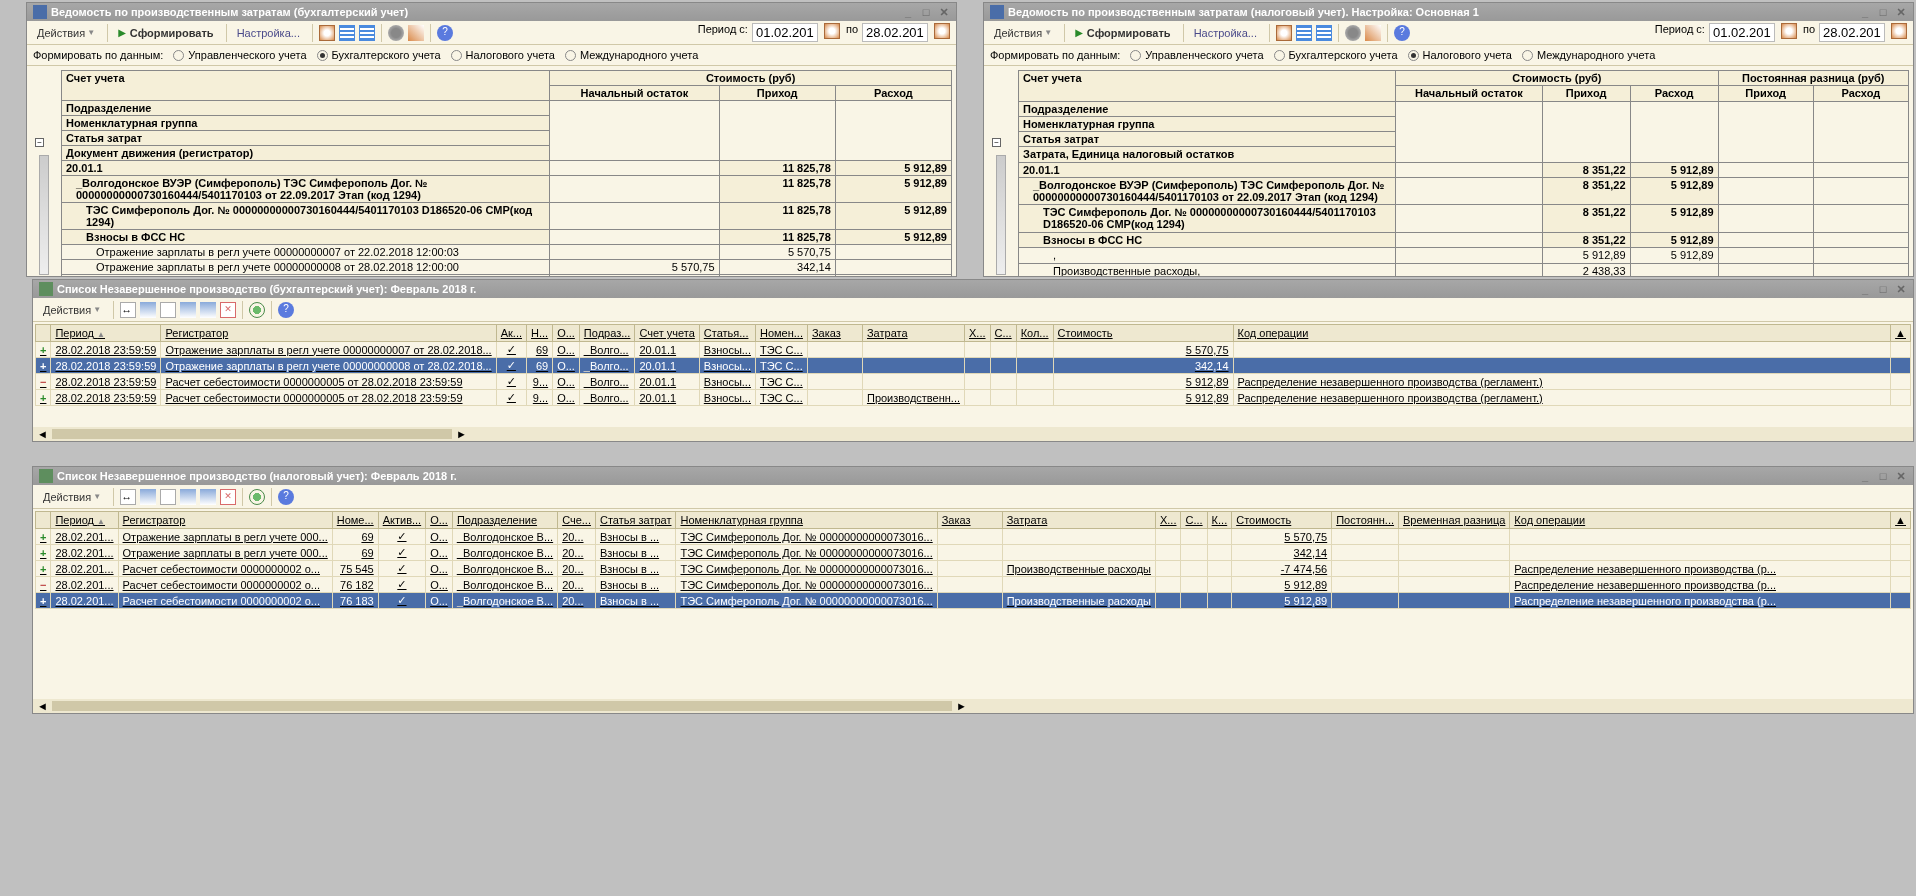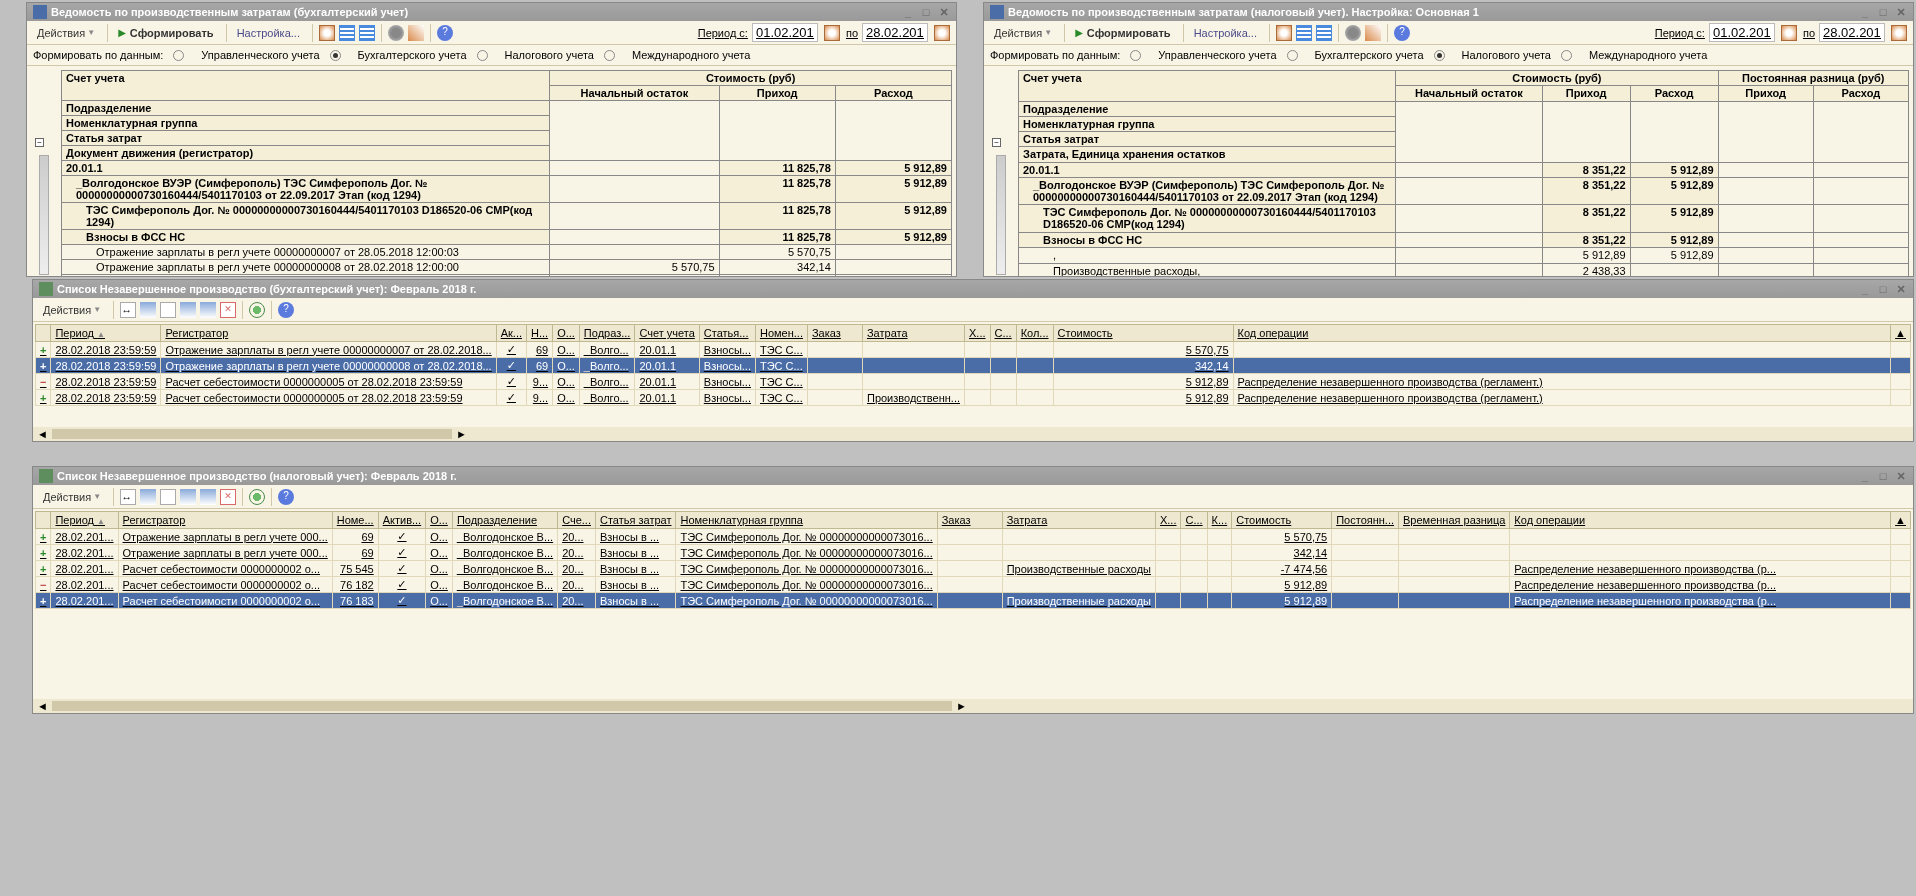--- a/index.html
+++ b/index.html
@@ -19,24 +19,24 @@
 .i-cal { background: radial-gradient(circle, #fff 30%, #d88a4a); border: 1px solid #aa6a3a; }
 .i-tbl { background: repeating-linear-gradient(to bottom, #4a8ade 0 2px, #fff 2px 4px); border: 1px solid #4a8ade; }
 .i-cog { background: radial-gradient(circle, #888 40%, #ccc); border-radius: 50%; }
 .i-edit { background: linear-gradient(45deg, #da8a4a, #fff); }
 .i-help { background: #5a7ade; border-radius: 50%; color: #fff; text-align: center; line-height: 14px; font-size: 10px; }
 .i-refresh { background: radial-gradient(circle, #6aba6a 40%, transparent 40%); border: 1px solid #4a8a4a; border-radius: 50%; }
 .i-doc { background: #fff; border: 1px solid #aaa; }
 .i-funnel { background: linear-gradient(to bottom, #8aaada, #fff); }
 .i-x { background: #fff; border: 1px solid #d86a6a; color: #d86a6a; text-align: center; font-size: 9px; line-height: 13px; }
 .sep { width: 1px; height: 18px; background: #d0c8a8; margin: 0 4px; }
-.period { margin-left: auto; display: flex; align-items: center; gap: 4px; text-decoration: underline; }
+.period { margin-left: auto; display: flex; align-items: flex-start; gap: 4px; }
 .period input { width: 66px; border: 1px solid #bbb; padding: 1px 3px; font-size: 13px; }
 .filterbar { background: #f9f5e6; padding: 4px 6px; display: flex; align-items: center; gap: 10px; border-bottom: 1px solid #d0c8a8; }
-.radio { display: inline-flex; align-items: center; gap: 17px; cursor: pointer; }
+.radio { display: inline-flex; align-items: center; gap: 4px; cursor: pointer; }
 .radio .rb { width: 11px; height: 11px; border: 1px solid #888; border-radius: 50%; display: inline-flex; align-items: center; justify-content: center; }
 .radio.sel .rb::after { content: ""; width: 5px; height: 5px; background: #333; border-radius: 50%; }
 .content { background: #f9f5e6; padding: 4px; position: relative; overflow: auto; }
 .report-wrap { display: flex; }
 .outline { width: 30px; padding-top: 60px; }
 .oln { width: 9px; height: 9px; border: 1px solid #666; margin: 8px 4px; text-align: center; line-height: 7px; font-size: 8px; cursor: pointer; background: #fff; }
 .slider-v { width: 10px; height: 120px; background: linear-gradient(to bottom, #ccc, #eee); border: 1px solid #aaa; margin: 4px 8px; position: relative; }
 .rtable { border-collapse: collapse; flex: 1; }
 .rtable th, .rtable td { border: 1px solid #888; padding: 1px 4px; font-size: 11px; text-align: left; vertical-align: top; white-space: nowrap; }
 .rtable th { background: #f5efd8; font-weight: bold; }
@@ -172,21 +172,21 @@
                 <td class="num hdr">11 825,78</td>
                 <td class="num hdr">5 912,89</td>
               </tr>
       <tr>
                 <td class="hdr ind2">Взносы  в ФСС  НС</td>
                 <td></td>
                 <td class="num hdr">11 825,78</td>
                 <td class="num hdr">5 912,89</td>
               </tr>
       <tr>
-                <td class="ind3" style="white-space:normal;">Отражение зарплаты в регл учете 00000000007 от 28.05.2018 12:00:03</td>
+                <td class="ind3" style="white-space:normal;">Отражение зарплаты в регл учете 00000000007 от 22.02.2018 12:00:03</td>
                 <td></td>
                 <td class="num">5 570,75</td>
                 <td></td>
               </tr>
       <tr>
                 <td class="ind3" style="white-space:normal;">Отражение зарплаты в регл учете 00000000008 от 28.02.2018 12:00:00</td>
                 <td class="num">5 570,75</td>
                 <td class="num">342,14</td>
                 <td></td>
               </tr>
@@ -287,21 +287,21 @@
                 <td rowspan="4"></td>
                 <td rowspan="4"></td>
               </tr>
       <tr>
                 <td class="hdr">Номенклатурная группа</td>
               </tr>
       <tr>
                 <td class="hdr">Статья затрат</td>
               </tr>
       <tr>
-                <td class="hdr">Затрата, Единица хранения остатков</td>
+                <td class="hdr">Затрата, Единица налоговый остатков</td>
               </tr>
       <tr>
                 <td class="hdr">20.01.1</td>
                 <td></td>
                 <td class="num hdr">8 351,22</td>
                 <td class="num hdr">5 912,89</td>
                 <td></td>
                 <td></td>
               </tr>
       <tr>

